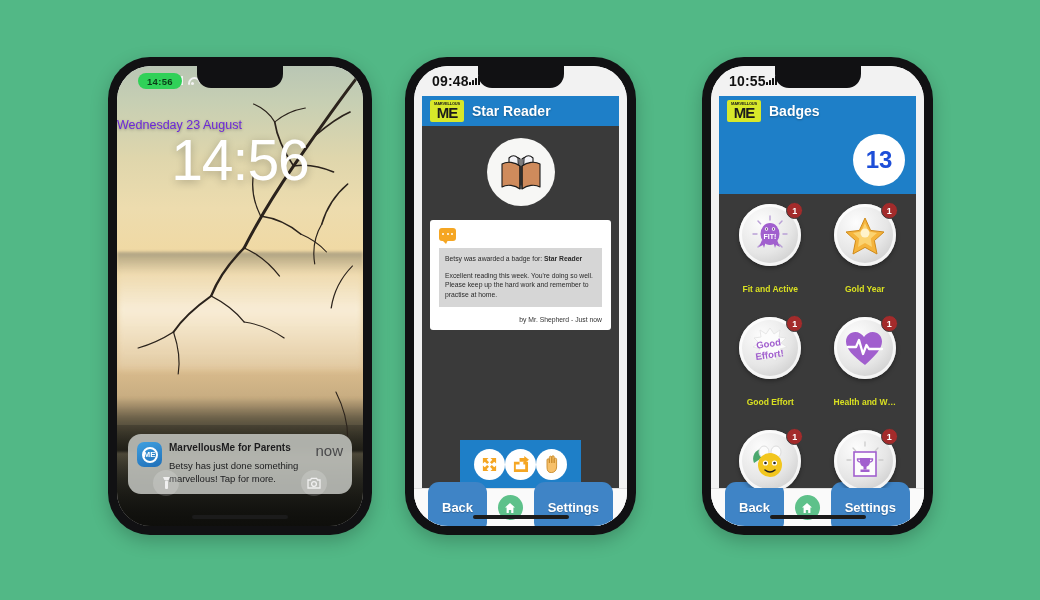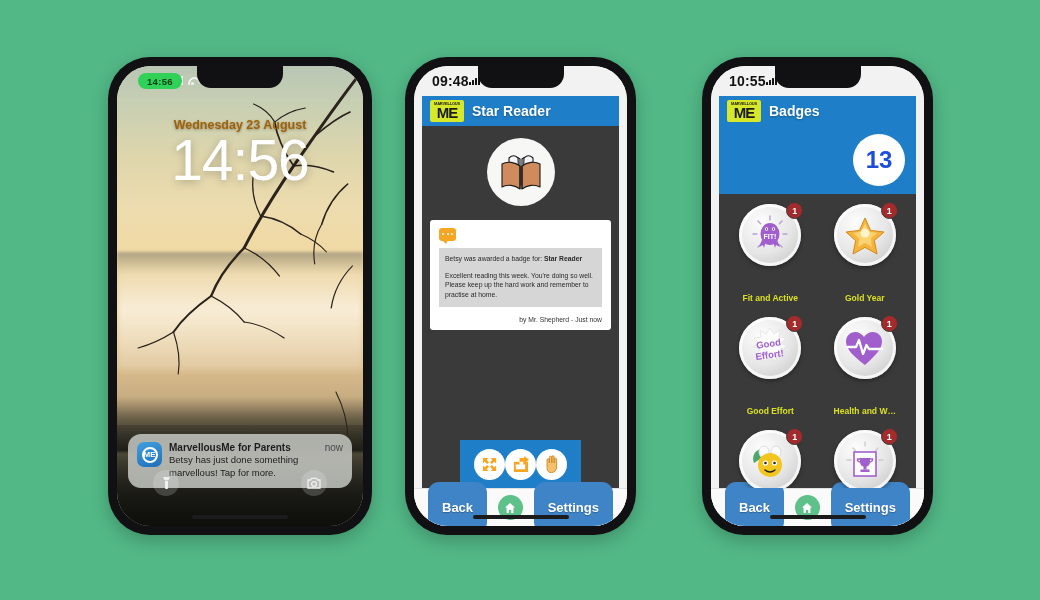--- a/index.html
+++ b/index.html
@@ -100,24 +100,23 @@
   }
   .branchsvg { position:absolute; inset:0; width:100%; height:100%; }
   .lockpill {
     position:absolute; left:21px; top:7px; z-index:32;
     background:#30d158; color:#0a3d18;
     font-size:9.5px; font-weight:bold;
     padding:2.5px 9px; border-radius:9px;
     letter-spacing:.3px;
   }
   .lockdate {
-    position:absolute; top:52px; left:0; right:0; text-align:center;
-    color:#a16207; font-size:12.5px; z-index:20;
+    position:absolute; top:52px; left:0; right:0; 
+    color:#6d28d9; font-size:12.5px; z-index:20;
     text-shadow: 0 1px 3px rgba(0,0,0,.35);
-    font-weight: bold;
   }
   .lockclock {
     position:absolute; top:66px; left:0; right:0; text-align:center;
     color:#fff; font-size:57px; font-weight:300; letter-spacing:-1px;
     z-index:20; line-height:1;
     text-shadow: 0 2px 8px rgba(0,0,0,.25);
   }
   .notif {
     position:absolute; left:11px; right:11px; top:368px; z-index:25;
     background: rgba(208,210,205,.80);
@@ -133,21 +132,21 @@
     position:relative;
   }
   .notif-icon .ring {
     width:16px;height:16px;border-radius:50%;
     border:2.4px solid #fff; display:flex;align-items:center;justify-content:center;
   }
   .notif-icon .ring span { color:#fff; font-size:8px; font-weight:bold; line-height:1; }
   .notif-body { flex:1; min-width:0; }
   .notif-head { display:flex; justify-content:space-between; align-items:flex-start; gap:6px; }
   .notif-title { font-size:10px; font-weight:bold; color:#1c1c1e; }
-  .notif-time { font-size:10px; color:#4a4a4c; flex:0 0 auto; }
+  .notif-time { font-size:15px; color:#4a4a4c; flex:0 0 auto; }
   .notif-text { font-size:9.5px; color:#1c1c1e; line-height:1.32; margin-top:1px; }
   .lockbtn {
     position:absolute; bottom:30px; width:26px;height:26px;border-radius:50%;
     background: rgba(255,255,255,.18); z-index:25;
     display:flex;align-items:center;justify-content:center;
   }
   .lockbtn.l { left:36px; } .lockbtn.r { right:36px; }
 
   
   .appscreen { position:absolute; inset:0; background:#f2f2f2; display:flex; flex-direction:column; }
@@ -236,21 +235,21 @@
     box-shadow: 0 2px 4px rgba(0,0,0,.35), inset 0 0 0 3px rgba(255,255,255,.75);
     display:flex; align-items:center; justify-content:center;
   }
   .medal .cnt {
     position:absolute; right:-2px; top:-2px;
     width:17px;height:17px;border-radius:50%;background:#a32b2b;
     color:#fff; font-size:9px; font-weight:bold;
     display:flex;align-items:center;justify-content:center;
     border:1.5px solid #3a3a3a;
   }
-  .badgelabel { margin-top:27px; font-size:8.5px; font-weight:bold; color:#d9e021; text-align:center; }
+  .badgelabel { margin-top:18px; font-size:8.5px; font-weight:bold; color:#d9e021; text-align:center; }
 </style>
 </head>
 <body>
 
 <div class="stage">
 
   <div class="phone p1">
     <div class="screen">
 
       <div class="wall">

